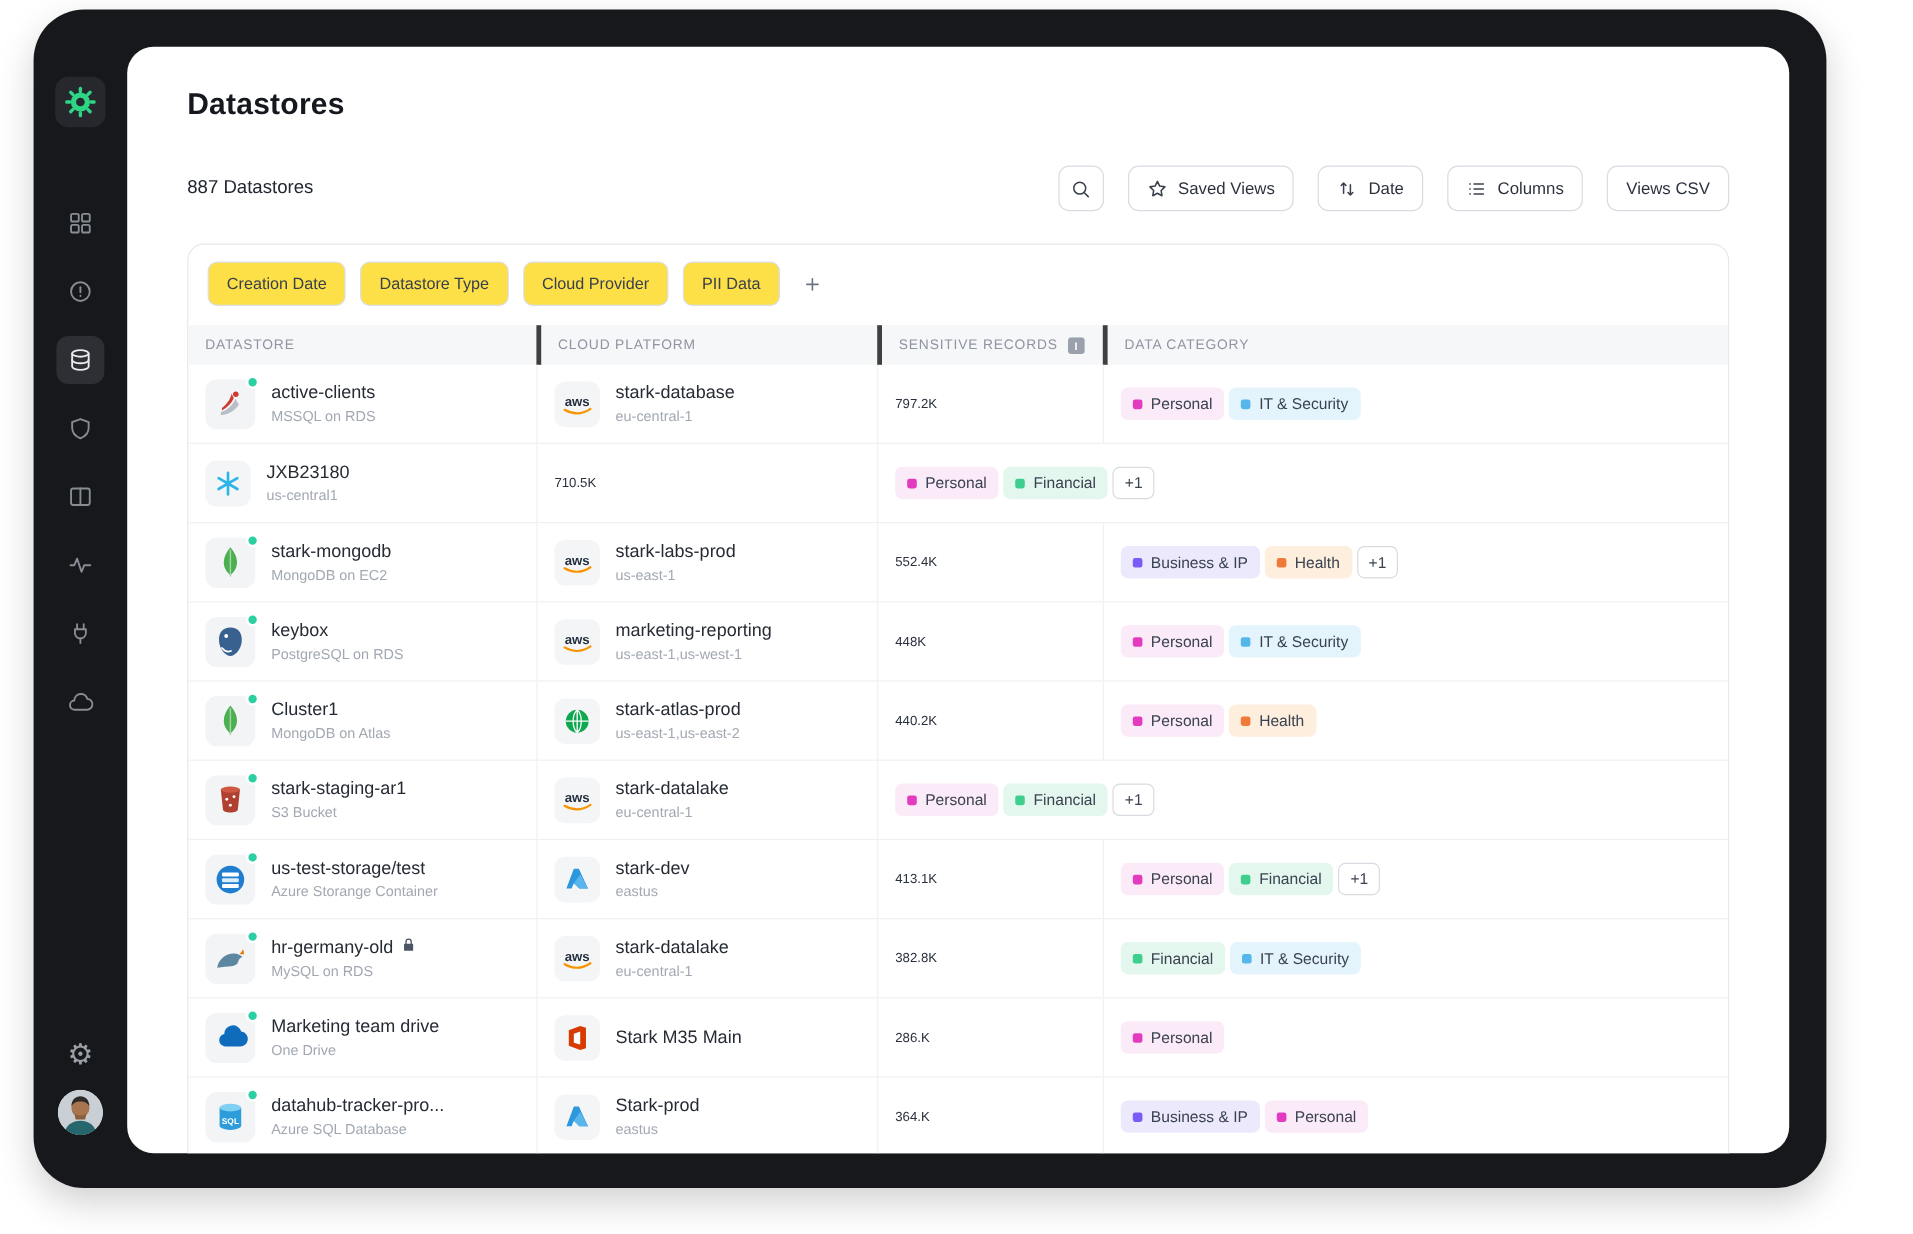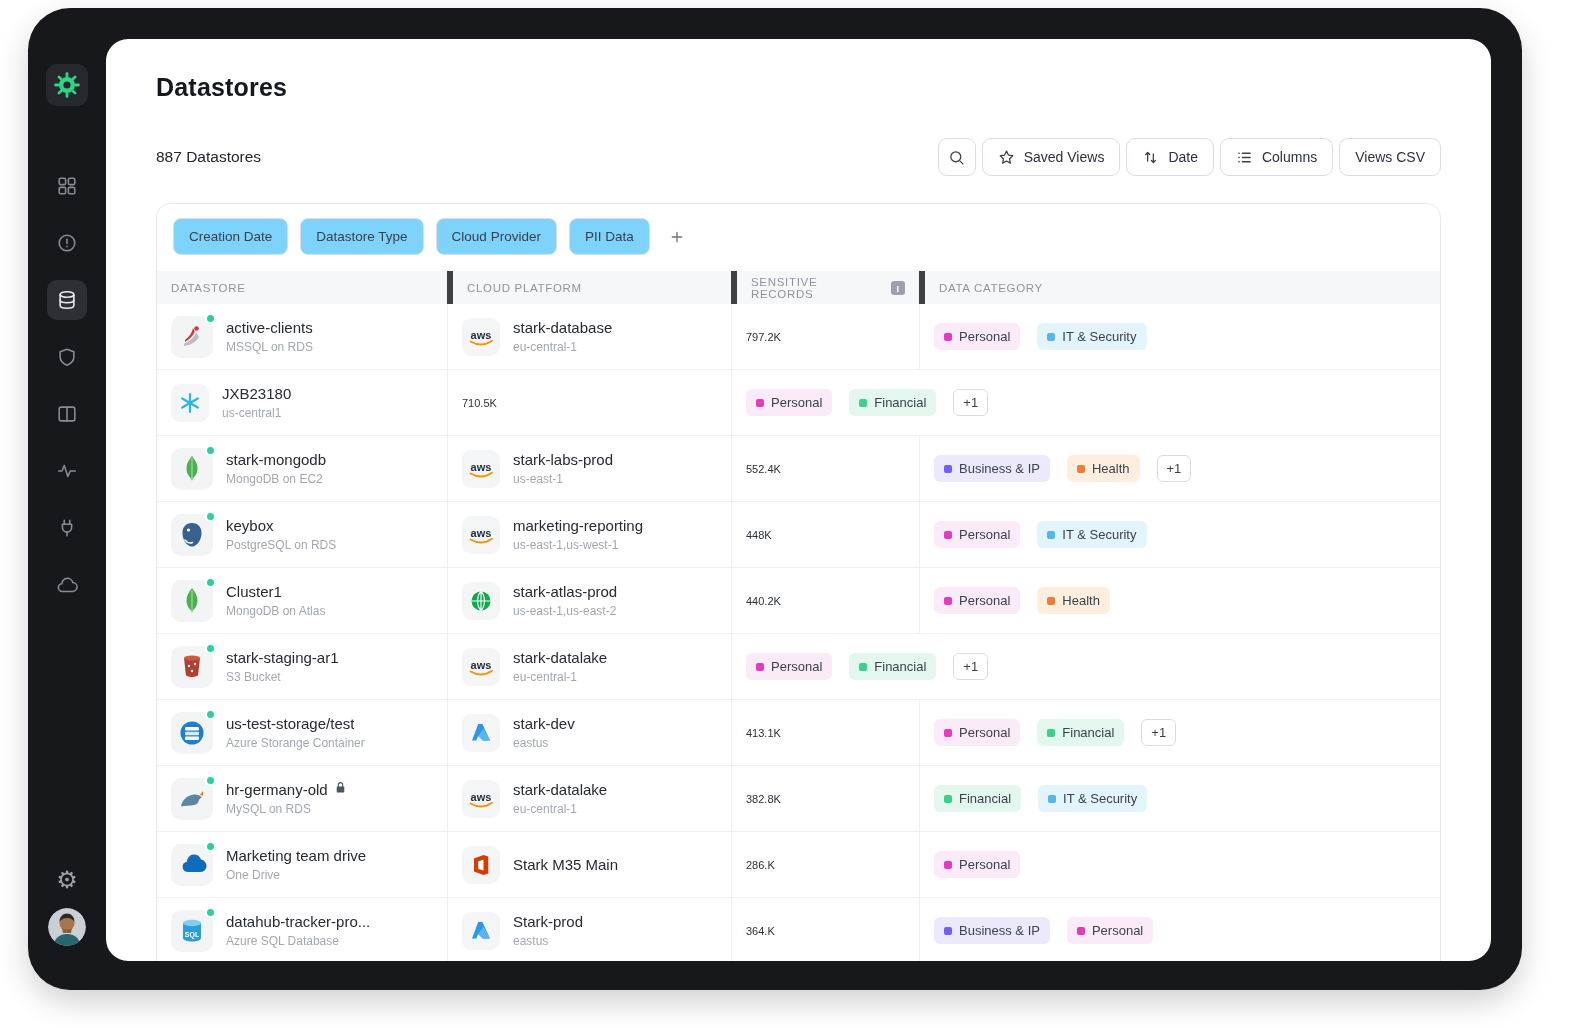--- a/index.html
+++ b/index.html
@@ -19,48 +19,48 @@
   .avatar { width:38px; height:38px; border-radius:50%; overflow:hidden; cursor:pointer; }
 
   
   .screen { position:absolute; left:78px; top:31px; right:31px; bottom:29px; background:#ffffff; border-radius:22px; overflow:hidden; }
   .content { position:absolute; inset:0; padding:34px 50px 0 50px; }
 
   .page-title { font-size:25px; font-weight:700; color:#15181e; letter-spacing:.2px; }
 
   .meta-row { display:flex; align-items:center; justify-content:space-between; margin-top:36px; }
   .count { font-size:15.5px; color:#21262f; }
-  .actions { display:flex; align-items:center; gap:6px; }
+  .actions { display:flex; align-items:center; gap:20px; }
   .btn { display:inline-flex; align-items:center; gap:9px; height:38px; padding:0 15px; background:#fff; border:1px solid #d9dce2; border-radius:9px; font-size:14px; color:#2c323e; font-family:inherit; cursor:pointer; white-space:nowrap; }
   .btn.icon-only { width:38px; padding:0; justify-content:center; }
   .btn svg { width:17px; height:17px; stroke:#3a404c; fill:none; stroke-width:1.8; stroke-linecap:round; stroke-linejoin:round; }
 
   
   .panel { margin-top:27px; border:1px solid #e6e8ec; border-radius:14px; height:830px; overflow:hidden; background:#fff; }
   .filter-bar { display:flex; align-items:center; gap:12px; padding:14px 16px 16px 16px; }
-  .chip { height:37px; padding:0 15px; background:#7dd3fc; border:1px solid #dbdee3; border-radius:8px; font-size:13.5px; color:#3a404c; font-family:inherit; cursor:pointer; white-space:nowrap; }
+  .chip { height:37px; padding:0 15px; background:#fde047; border:1px solid #dbdee3; border-radius:8px; font-size:13.5px; color:#3a404c; font-family:inherit; cursor:pointer; white-space:nowrap; }
   .add-filter { width:30px; height:30px; border:none; background:transparent; display:flex; align-items:center; justify-content:center; cursor:pointer; }
   .add-filter svg { width:16px; height:16px; stroke:#6b7280; stroke-width:2; stroke-linecap:round; }
 
   .tgrid { display:grid; grid-template-columns:290px 284px 188px 1fr; }
   .thead { background:#f6f7f9; height:33px; }
   .hcell { display:flex; align-items:center; gap:8px; padding:0 14px; font-size:11.5px; font-weight:500; letter-spacing:.06em; color:#8e95a0; text-transform:uppercase; }
-  .hcell + .hcell { border-left:6px solid #404040; }
+  .hcell + .hcell { border-left:4px solid #404040; }
 
   .trow { height:66px; border-bottom:1px solid #eef0f3; cursor:pointer; }
   .cell { display:flex; align-items:center; padding:0 14px; min-width:0; }
   .cell + .cell { border-left:1px solid #eef0f3; }
   .ds-icon { position:relative; width:42px; height:42px; flex:none; }
   .dot-status { position:absolute; top:-3px; right:-3px; width:11px; height:11px; border-radius:50%; background:#2bcfa2; border:2px solid #fff; }
   .txt { margin-left:13px; min-width:0; }
   .name { font-size:15px; color:#262b34; white-space:nowrap; overflow:hidden; text-overflow:ellipsis; display:flex; gap:6px; }
   .sub { font-size:12px; color:#a2a8b2; margin-top:4px; white-space:nowrap; overflow:hidden; text-overflow:ellipsis; }
   .pf-icon { width:38px; height:38px; flex:none; border-radius:9px; background:#f4f5f7; display:flex; align-items:center; justify-content:center; }
   .c3 span { font-size:11px; color:#2a303c; }
-  .c4 { gap:17px; }
+  .c4 { gap:4px; }
   .badge { display:inline-flex; align-items:center; height:27px; padding:0 10px; border-radius:6px; font-size:13px; color:#3b4250; white-space:nowrap; }
   .bdot { width:8px; height:8px; border-radius:2px; margin-right:7px; }
   .badge.more { background:#fff; border:1px solid #d8dbe0; padding:0 9px; }
   .info-box { display:inline-flex; flex:none; }
 </style>
 </head>
 <body>
 
 <div class="frame">
 

